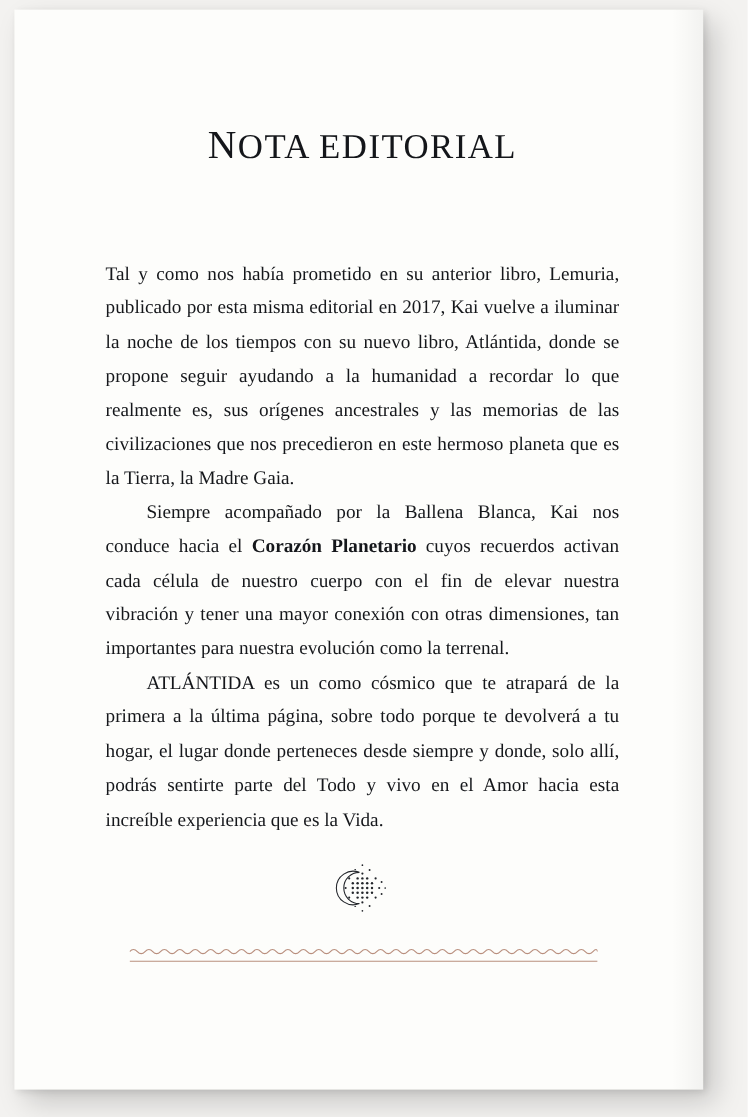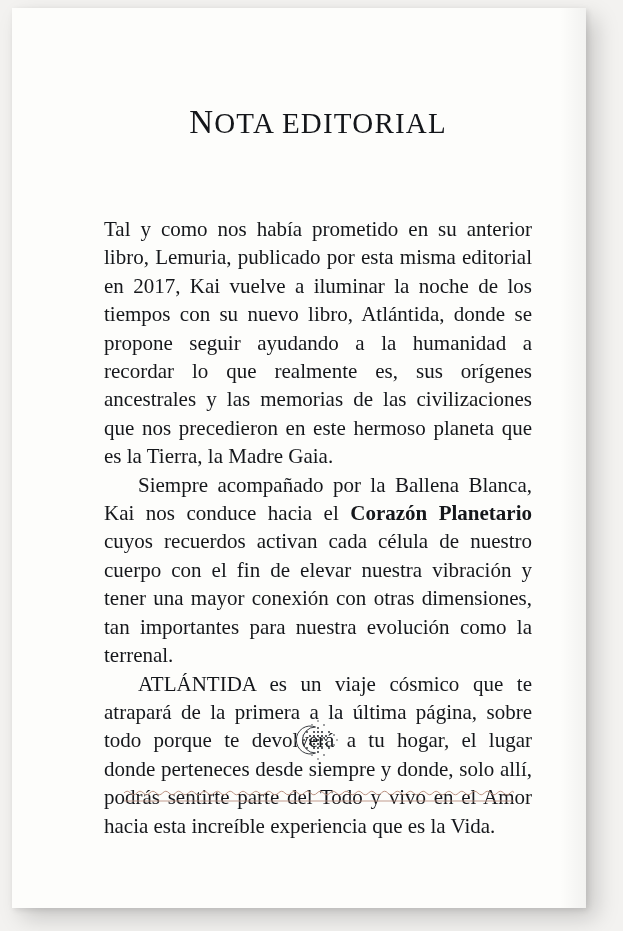--- a/index.html
+++ b/index.html
@@ -38,21 +38,21 @@
     top: 0;
     right: 0;
     width: 26px;
     height: 100%;
     background: linear-gradient(to right, rgba(0,0,0,0.0), rgba(0,0,0,0.045));
     pointer-events: none;
   }
 
   .content {
     position: absolute;
-    left: 92px;
+    left: 76px;
     top: 0;
     width: 428px;
     height: 100%;
   }
 
   .doc-title {
     margin: 0;
     padding-top: 96px;
     text-align: center;
     font-family: "Liberation Serif", serif;
@@ -63,21 +63,21 @@
     font-variant: small-caps;
   }
   .doc-title .cap {
     font-size: 33px;
   }
 
   .body-text {
     margin: 0;
     padding: 0;
     color: #15171b;
-    font-size: 21px;
+    font-size: 16px;
     line-height: 28.4px;
     text-align: justify;
     text-justify: inter-word;
     -webkit-hyphens: none;
     hyphens: none;
   }
 
   .para-first {
     margin-top: 74px;
   }
@@ -117,21 +117,21 @@
     <div class="content">
 
       <h1 class="doc-title">
         <span class="cap">N</span><span>OTA EDITORIAL</span>
       </h1>
 
       <p class="body-text para-first">Tal y como nos había prometido en su anterior libro, Lemuria, publicado por esta misma editorial en 2017, Kai vuelve a iluminar la noche de los tiempos con su nuevo libro, Atlántida, donde se propone seguir ayudando a la humanidad a recordar lo que realmente es, sus orígenes ancestrales y las memorias de las civilizaciones que nos precedieron en este hermoso planeta que es la Tierra, la Madre Gaia.</p>
 
       <p class="body-text para"><span>Siempre acompañado por la Ballena Blanca, Kai nos conduce hacia el </span><strong>Corazón Planetario</strong><span> cuyos recuerdos activan cada célula de nuestro cuerpo con el fin de elevar nuestra vibración y tener una mayor conexión con otras dimensiones, tan importantes para nuestra evolución como la terrenal.</span></p>
 
-      <p class="body-text para">ATLÁNTIDA es un viaje cósmico que te atrapará de la primera a la última página, sobre todo porque te devolverá a tu hogar, el lugar donde perteneces desde siempre y donde, solo allí, podrás sentirte parte del Todo y vivo en el Amor hacia esta increíble experiencia que es la Vida.</p>
+      <p class="body-text para">ATLÁNTIDA es un como cósmico que te atrapará de la primera a la última página, sobre todo porque te devolverá a tu hogar, el lugar donde perteneces desde siempre y donde, solo allí, podrás sentirte parte del Todo y vivo en el Amor hacia esta increíble experiencia que es la Vida.</p>
 
       <div class="ornament">
         <svg width="64" height="56" viewBox="0 0 64 56" aria-hidden="true">
           <g fill="#23262b">
 
             <circle cx="32" cy="30" r="1.05"></circle>
               <circle cx="36" cy="30" r="1.05"></circle>
               <circle cx="28" cy="30" r="1.05"></circle>
             <circle cx="32" cy="34" r="1.05"></circle>
               <circle cx="36" cy="34" r="1.05"></circle>

